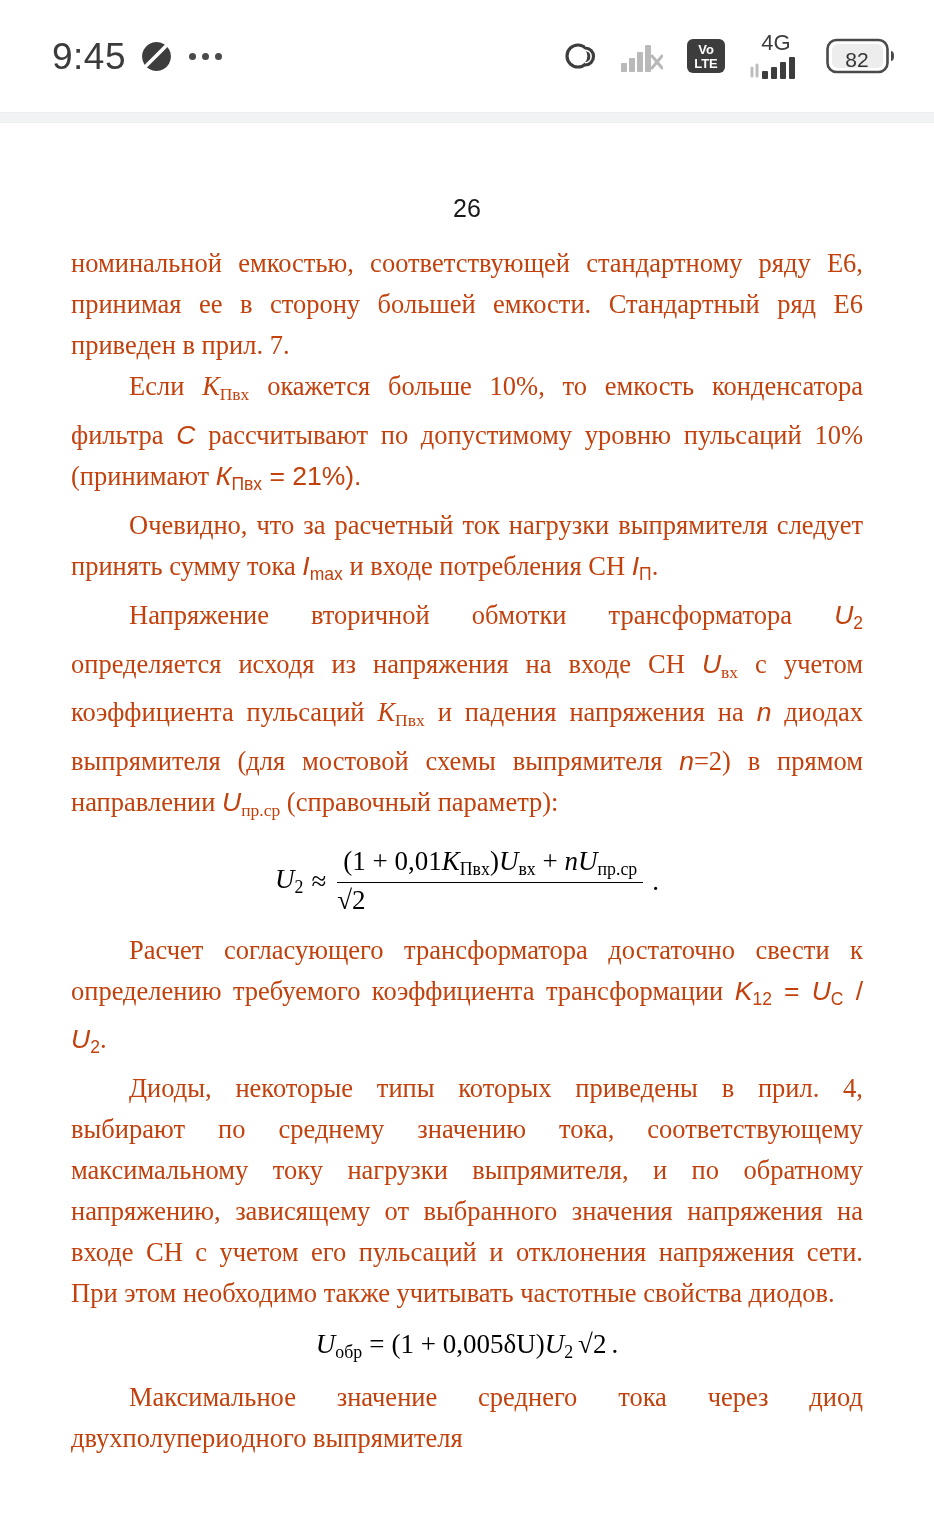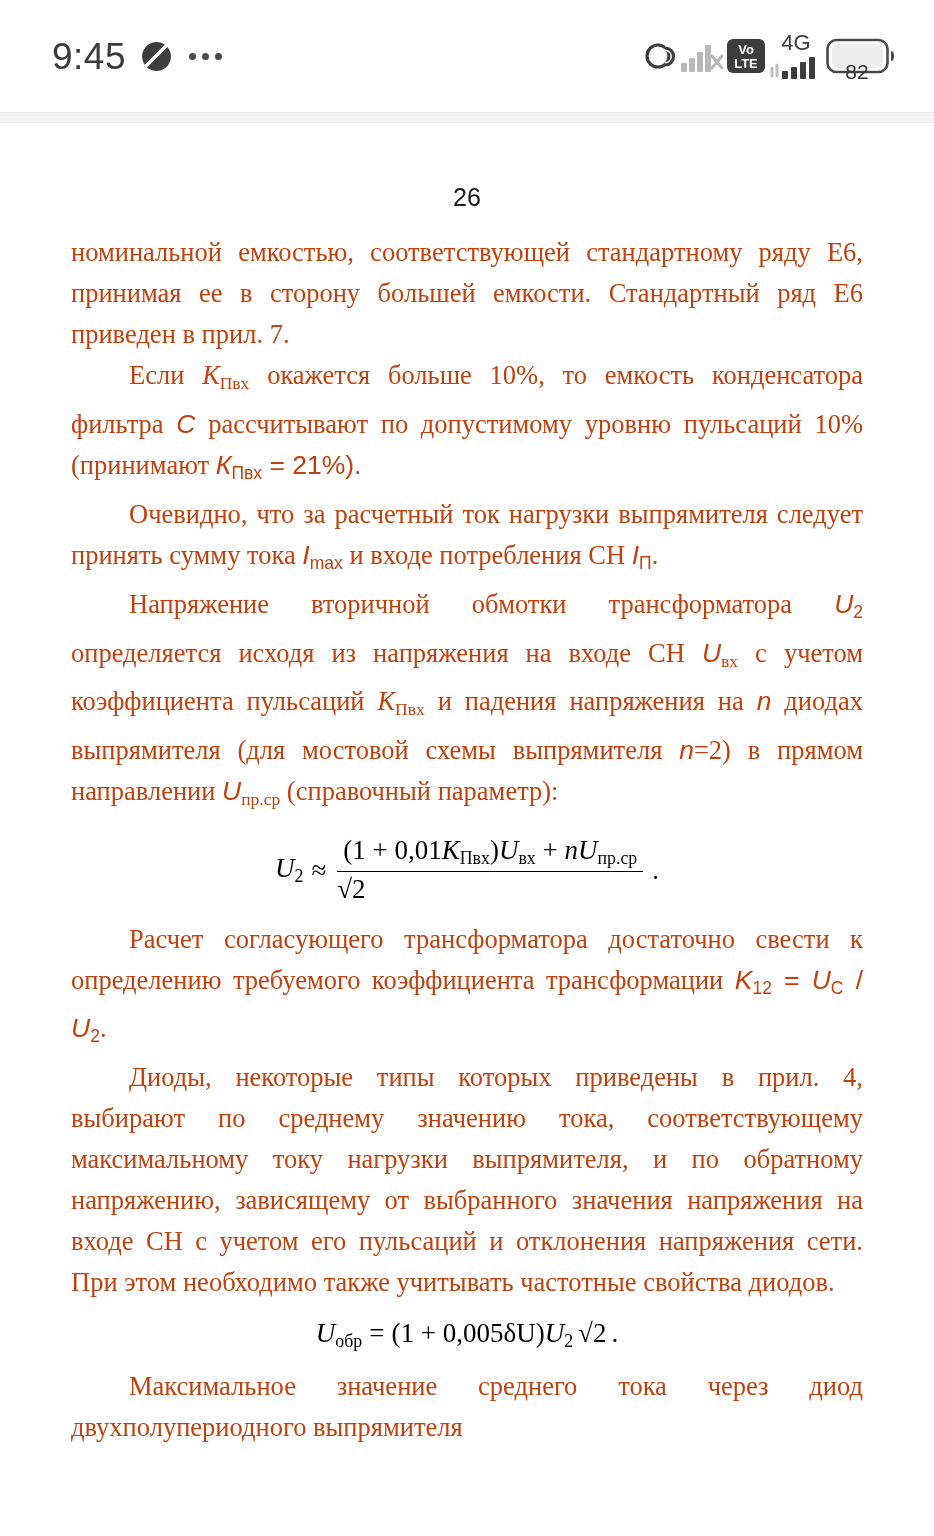--- a/index.html
+++ b/index.html
@@ -46,42 +46,42 @@
     margin-left: 2px;
   }
   .dots-icon i {
     width: 7px; height: 7px; border-radius: 50%;
     background: #4a4a4a; display: block;
   }
 
   .status-right {
     display: flex;
     align-items: center;
-    gap: 3px;
+    gap: 23px;
   }
   .status-right svg { display: block; }
 
   
   .sep-band {
     width: 934px;
     height: 11px;
     background: #f2f3f4;
     border-top: 1px solid #eceded;
     border-bottom: 1px solid #eceded;
   }
 
   
   .page {
     width: 934px;
     background: #ffffff;
     padding: 0;
     position: relative;
   }
   .page-inner {
-    margin: 0 auto;
+    margin: 11px auto;
     width: 792px;            
     padding-top: 60px;
   }
   .page-number {
     text-align: center;
     font-size: 25px;
     color: #1a1a1a;
     margin-bottom: 20px;
     font-family: "Liberation Sans", sans-serif;
     font-weight: 400;
@@ -191,21 +191,21 @@
         </svg>
       </span>
     </span>
 
     <span style="position:relative;display:inline-block;">
       <svg width="70" height="36" viewBox="0 0 70 36" aria-hidden="true">
         <rect x="1.5" y="2" width="60" height="32" rx="9" fill="#ffffff" stroke="#4a4a4a" stroke-width="2.6"></rect>
         <rect x="6" y="6" width="51" height="24" rx="6" fill="#ededed"></rect>
         <path d="M65 13 q3 0 3 5 q0 5 -3 5 z" fill="#4a4a4a"></path>
       </svg>
-      <span class="sans" style="position:absolute;left:0;top:16px;width:62px;height:36px;display:flex;align-items:center;justify-content:center;font-size:21px;font-weight:500;color:#333;">82</span>
+      <span class="sans" style="position:absolute;left:0;top:4px;width:62px;height:36px;display:flex;align-items:center;justify-content:center;font-size:21px;font-weight:500;color:#333;">82</span>
     </span>
 
   </div>
 </div>
 
 <div class="sep-band"></div>
 
 <div class="page">
   <div class="page-inner">
 

